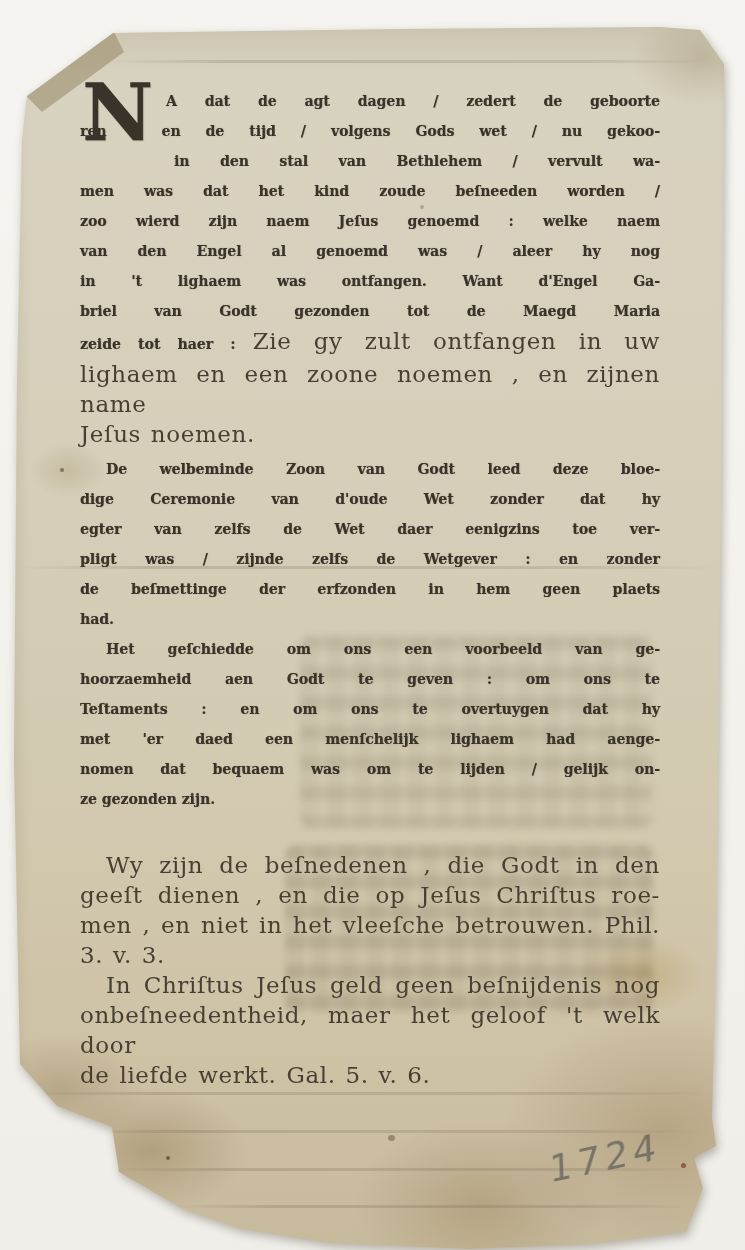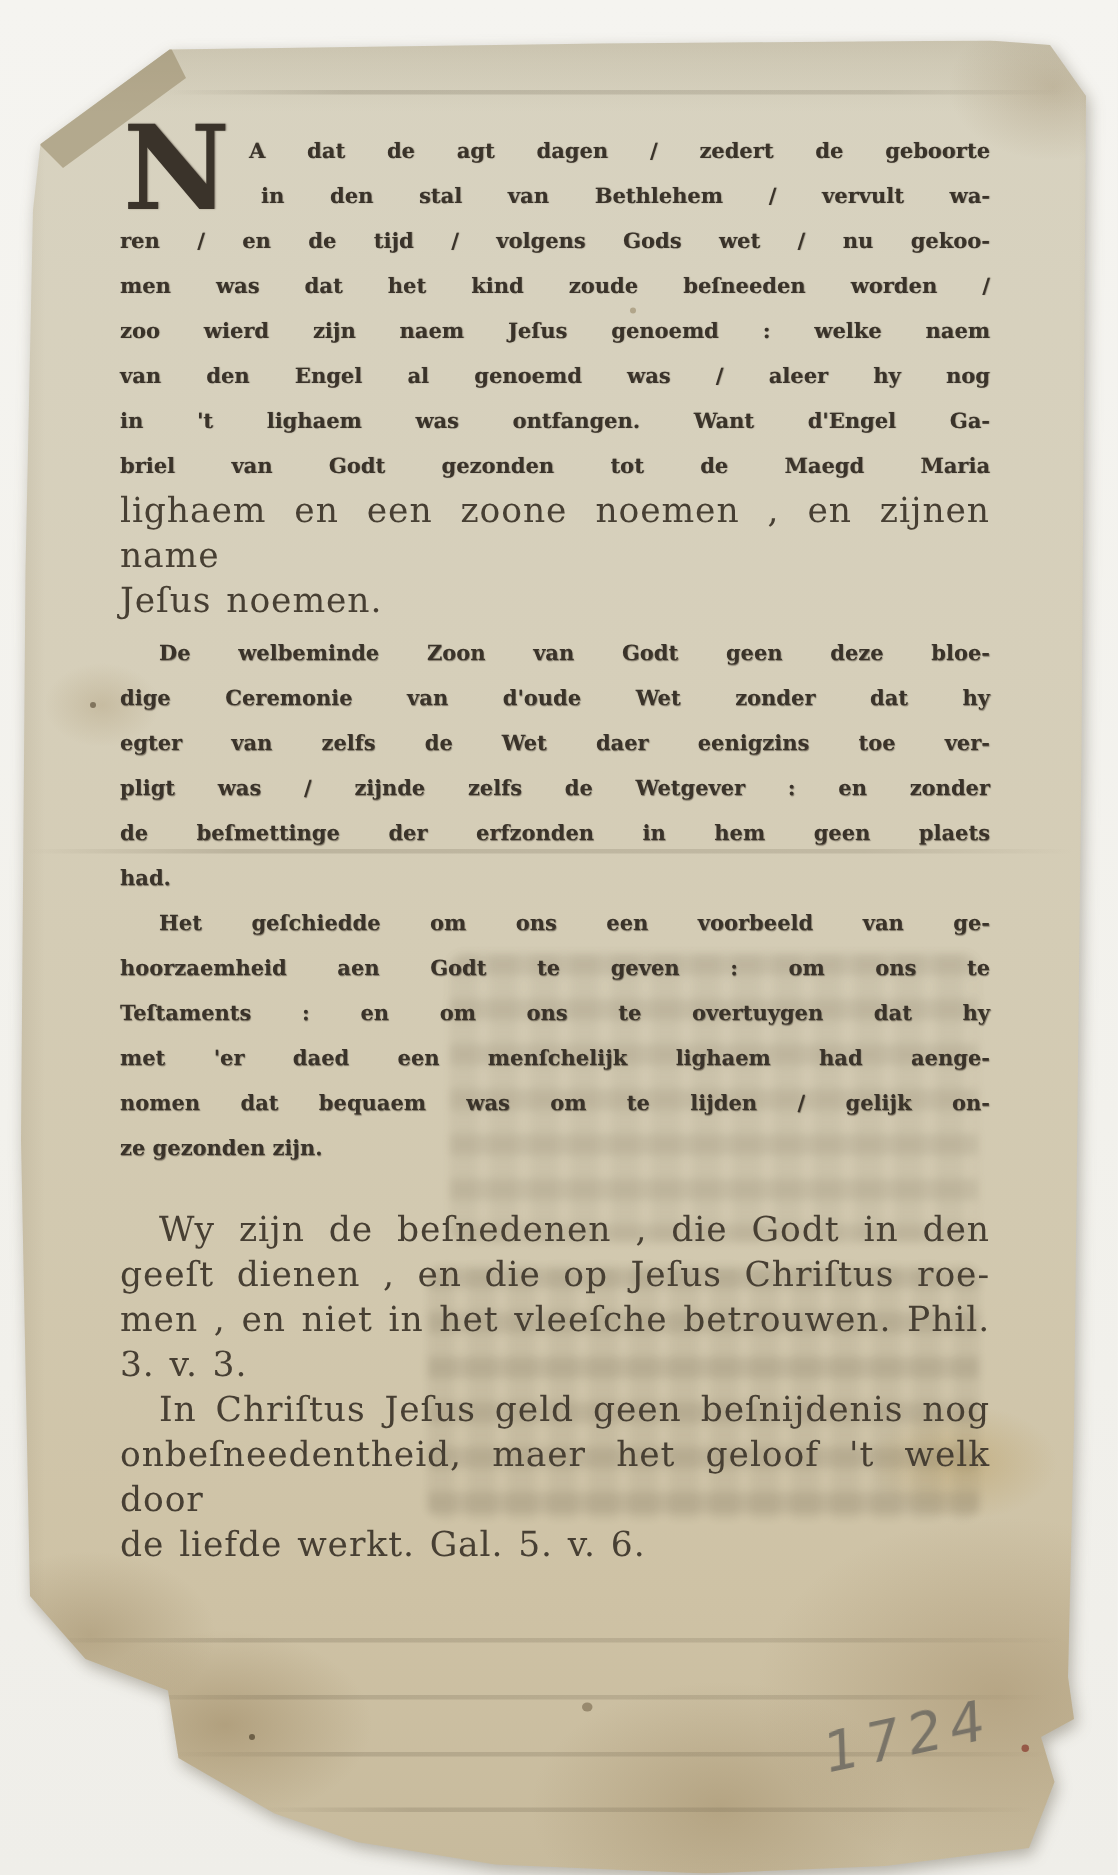--- a/index.html
+++ b/index.html
@@ -94,21 +94,21 @@
   .fi{text-indent:26px;}
   .ind{margin-left:86px;}
   .ind2{margin-left:94px;}
   .dropcap{
     position:absolute;left:2px;top:-6px;
     font-family:"DejaVu Serif", serif;font-weight:700;
     font-size:78px;line-height:66px;color:#3a332a;
     text-shadow:0.6px 0.6px 1px rgba(55,46,35,0.5);
   }
   #p2{margin-top:5px;}
-  #p4{margin-top:24px;}
+  #p4{margin-top:36px;}
   .handwritten{
     position:absolute;left:548px;top:1136px;
     transform:rotate(-12deg) skewX(-10deg);
     font-family:"DejaVu Sans", sans-serif;
     font-size:37px;letter-spacing:5px;
     color:rgba(108,104,96,0.85);
     filter:blur(0.4px);
   }
 </style>
 </head>
@@ -132,33 +132,36 @@
     <div class="speck k2"></div>
     <div class="speck k3"></div>
     <div class="speck k4"></div>
     <div class="speck k5"></div>
 
     <div class="text-block">
 
       <div class="para" id="p1">
         <span class="dropcap">N</span>
         <div class="ln bl ind">A dat de agt dagen / zedert de geboorte</div>
+        <div class="ln bl">ren / en de tijd / volgens Gods wet / nu gekoo-</div>
         <div class="ln bl ind2">in den stal van Bethlehem / vervult wa-</div>
-        <div class="ln bl">ren / en de tijd / volgens Gods wet / nu gekoo-</div>
         <div class="ln bl">men was dat het kind zoude beſneeden worden /</div>
         <div class="ln bl">zoo wierd zijn naem Jeſus genoemd : welke naem</div>
         <div class="ln bl">van den Engel al genoemd was / aleer hy nog</div>
         <div class="ln bl">in 't lighaem was ontfangen. Want d'Engel Ga-</div>
         <div class="ln bl">briel van Godt gezonden tot de Maegd Maria</div>
+        <div class="ln">
+          <span class="bl">zeide tot haer : </span><span class="rm">Zie gy zult ontfangen in uw</span>
+        </div>
         <div class="ln rm">lighaem en een zoone noemen , en zijnen name</div>
         <div class="ln rm short">Jeſus noemen.</div>
       </div>
 
       <div class="para" id="p2">
-        <div class="ln bl fi">De welbeminde Zoon van Godt geen deze bloe-</div>
+        <div class="ln bl fi">De welbeminde Zoon van Godt leed deze bloe-</div>
         <div class="ln bl">dige Ceremonie van d'oude Wet zonder dat hy</div>
         <div class="ln bl">egter van zelfs de Wet daer eenigzins toe ver-</div>
         <div class="ln bl">pligt was / zijnde zelfs de Wetgever : en zonder</div>
         <div class="ln bl">de beſmettinge der erfzonden in hem geen plaets</div>
         <div class="ln bl short">had.</div>
       </div>
 
       <div class="para" id="p3">
         <div class="ln bl fi">Het geſchiedde om ons een voorbeeld van ge-</div>
         <div class="ln bl">hoorzaemheid aen Godt te geven : om ons te</div>

